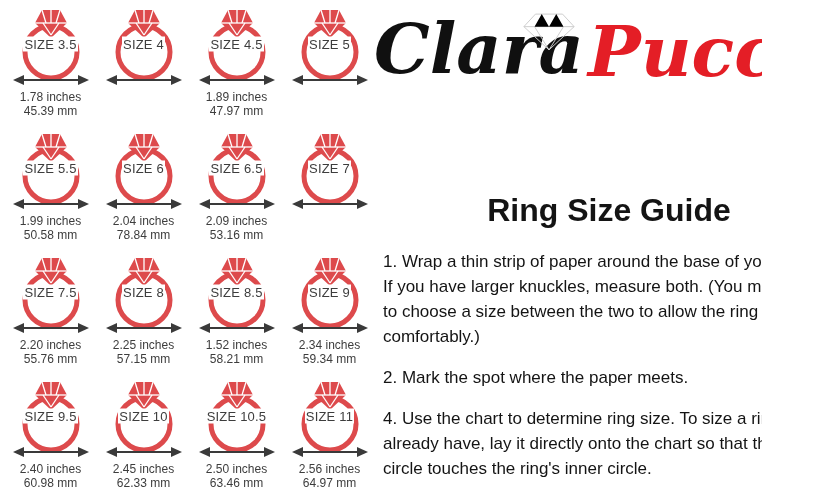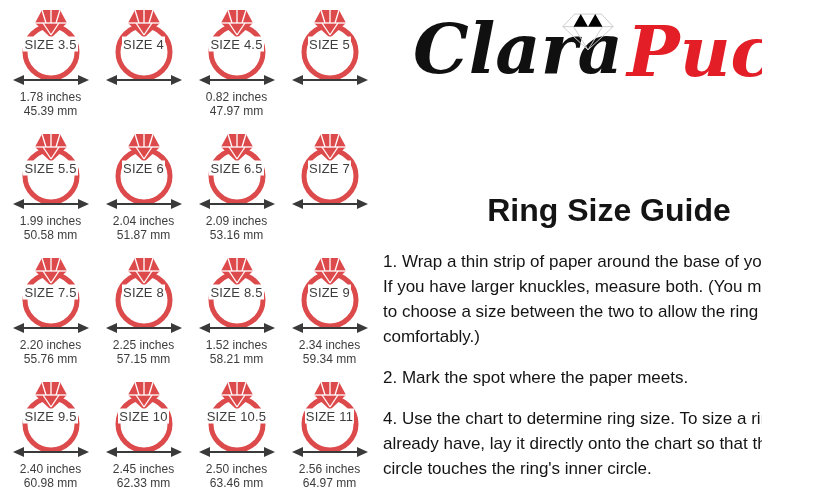--- a/index.html
+++ b/index.html
@@ -22,21 +22,21 @@
   .measure{
     position:absolute; top:87px; left:-6px; right:-6px; text-align:center;
     font-size:12px; line-height:13.5px; color:#3d3d3d;
   }
   .ring-band{stroke:var(--ring-red,#dd4a4c); stroke-width:5; fill:none;}
   .gem{fill:var(--ring-red,#dd4a4c);}
   .gem-facet{stroke:#ffffff; stroke-width:1.3; fill:none;}
   .dia-arrow{stroke:var(--arrow-dark,#3a3a3a); stroke-width:2;}
   .dia-arrow-head{fill:var(--arrow-dark,#3a3a3a);}
   
-  .logo{position:absolute; left:374px; top:6px; width:420px; height:96px;margin-left:39px;}
+  .logo{position:absolute; left:374px; top:6px; width:420px; height:96px;}
   .logo-clara,.logo-pucci{
     position:absolute; font-family:"DejaVu Serif", serif; font-style:italic;
     font-weight:bold; font-size:70px; line-height:1; white-space:nowrap;
   }
   .logo-clara{left:0; top:8px; color:#101010;}
   .logo-pucci{left:214px; top:11px; color:var(--logo-red,#e41e26);}
   .logo-diamond{position:absolute; left:146px; top:2px;}
   .logo-diamond path, .logo-diamond polygon, .logo-diamond line{
     stroke:var(--diamond-gray,#cccccc); stroke-width:2; fill:none;
   }
@@ -129,21 +129,21 @@
         <g>
           <line class="dia-arrow" x1="17" y1="76" x2="75" y2="76"></line>
           <polygon class="dia-arrow-head" points="8,76 19,71 19,81"></polygon>
           <polygon class="dia-arrow-head" points="84,76 73,71 73,81"></polygon>
         </g>
       </svg>
       <div class="size-label">
         <span>SIZE 4.5</span>
       </div>
       <div class="measure">
-        <div>0.82 inches</div>
+        <div>1.89 inches</div>
         <div>47.97 mm</div>
       </div>
     </div>
 
     <div class="ring-cell">
       <svg width="92" height="100" viewBox="0 0 92 100">
 
         <circle class="ring-band" cx="46" cy="48" r="26"></circle>
 
         <g>
@@ -216,21 +216,21 @@
           <line class="dia-arrow" x1="17" y1="76" x2="75" y2="76"></line>
           <polygon class="dia-arrow-head" points="8,76 19,71 19,81"></polygon>
           <polygon class="dia-arrow-head" points="84,76 73,71 73,81"></polygon>
         </g>
       </svg>
       <div class="size-label">
         <span>SIZE 6</span>
       </div>
       <div class="measure">
         <div>2.04 inches</div>
-        <div>51.87 mm</div>
+        <div>78.84 mm</div>
       </div>
     </div>
 
     <div class="ring-cell">
       <svg width="92" height="100" viewBox="0 0 92 100">
 
         <circle class="ring-band" cx="46" cy="48" r="26"></circle>
 
         <g>
           <polygon class="gem" points="30,19 37,6 55,6 62,19 46,34"></polygon>

